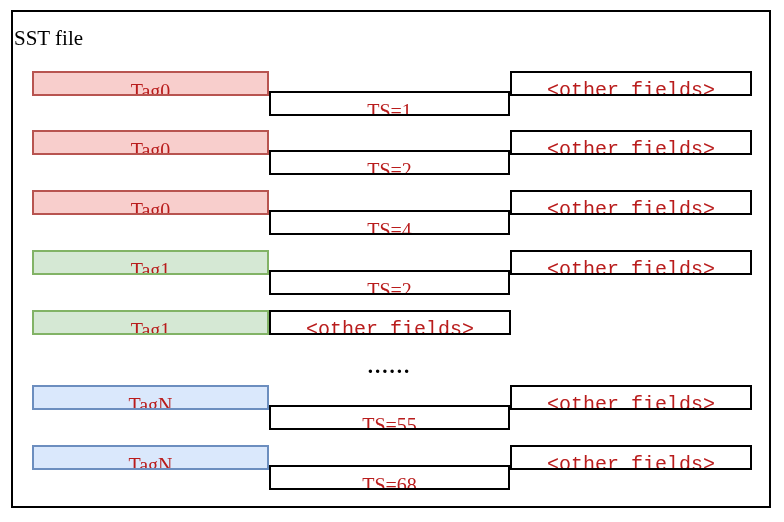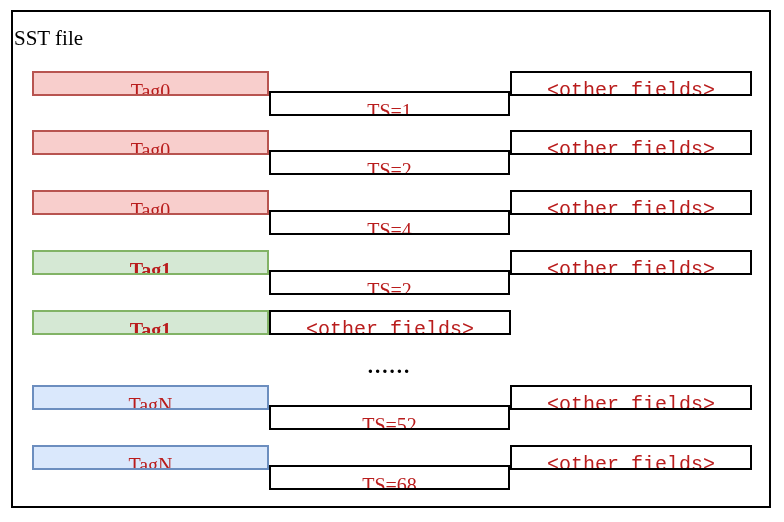--- a/index.html
+++ b/index.html
@@ -62,21 +62,20 @@
   .tag   { width: 237px; }
   .ts    { width: 241px; margin-top: 20px; }
   .other { width: 242px; font-family: Liberation Mono, monospace; }
   .g-tag0 .tag {
     background: var(--tag0-fill, #f8cecc);
     border-color: var(--tag0-border, #b85450);
   }
   .g-tag1 .tag {
     background: var(--tag1-fill, #d5e8d4);
     border-color: var(--tag1-border, #82b366);
-    font-weight: bold;
   }
   .g-tagN .tag {
     background: var(--tagN-fill, #dae8fc);
     border-color: var(--tagN-border, #6c8ebf);
   }
   .ellipsis {
     position: absolute;
     left: 256px;
     top: 340px;
     width: 241px;
@@ -122,21 +121,21 @@
 
     <div class="row r4 g-tag1">
       <div class="cell tag">Tag1</div>
       <div class="cell other">&lt;other fields&gt;</div>
     </div>
 
     <div class="ellipsis">......</div>
 
     <div class="row r5 g-tagN">
       <div class="cell tag">TagN</div>
-      <div class="cell ts">TS=52</div>
+      <div class="cell ts">TS=55</div>
       <div class="cell other">&lt;other fields&gt;</div>
     </div>
 
     <div class="row r6 g-tagN">
       <div class="cell tag">TagN</div>
       <div class="cell ts">TS=68</div>
       <div class="cell other">&lt;other fields&gt;</div>
     </div>
   </div>
 </div>

